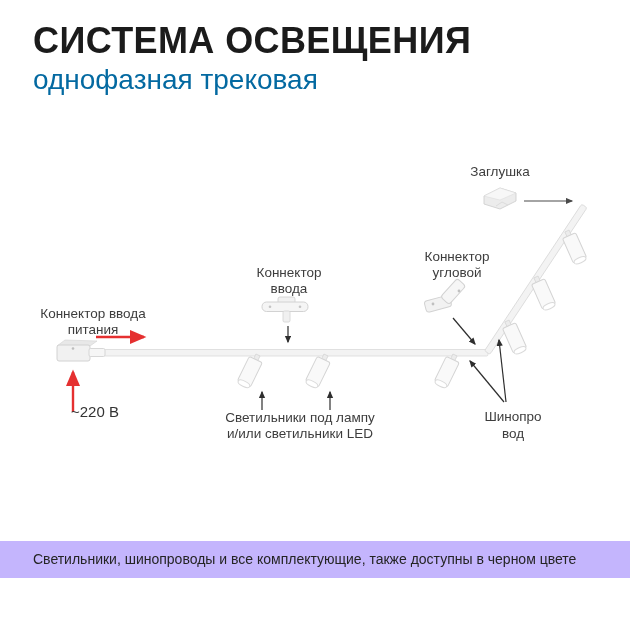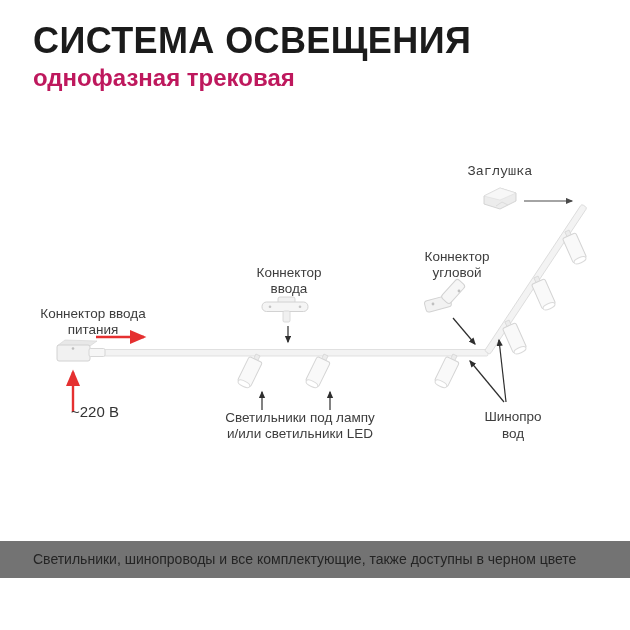--- a/index.html
+++ b/index.html
@@ -11,39 +11,39 @@
   .stage{position:absolute;left:0;top:0;width:612px;height:630px;}
   svg.diagram{position:absolute;left:0;top:0;width:630px;height:630px;}
 
   .title{
     position:absolute;left:33px;top:23px;
     font-size:36px;font-weight:bold;color:#1b1b1b;
     letter-spacing:0.4px;line-height:1;white-space:nowrap;
   }
   .subtitle{
     position:absolute;left:33px;top:64px;
-    font-size:24px;font-weight:700;color:#be185d;
+    font-size:28px;font-weight:400;color:#0369a1;
     line-height:1.15;white-space:nowrap;
   }
 
   .lbl{
     position:absolute;color:#3d3d3d;font-size:13.5px;line-height:16px;
     text-align:center;
   }
   .lbl-power{left:28px;top:306px;width:130px;}
   .lbl-straight{left:234px;top:265px;width:110px;}
   .lbl-corner{left:402px;top:249px;width:110px;}
-  .lbl-cap{left:445px;top:164px;width:110px;font-family:Liberation Mono, monospace;}
+  .lbl-cap{left:445px;top:164px;width:110px;}
   .lbl-lights{left:205px;top:410px;width:190px;line-height:15.5px;}
   .lbl-track{left:458px;top:408px;width:110px;line-height:17px;}
   .lbl-volt{left:60px;top:404px;width:70px;text-align:center;font-size:15px;color:#333333;}
 
   .band{
     position:absolute;left:0;top:541px;width:630px;height:37px;
-    background:#737373;
+    background:#c4b5fd;
   }
   .note{
     position:absolute;left:33px;top:0;height:37px;line-height:37px;
     font-size:14px;color:#242424;white-space:nowrap;
   }
 </style>
 </head>
 <body>
 
 <div class="stage">

